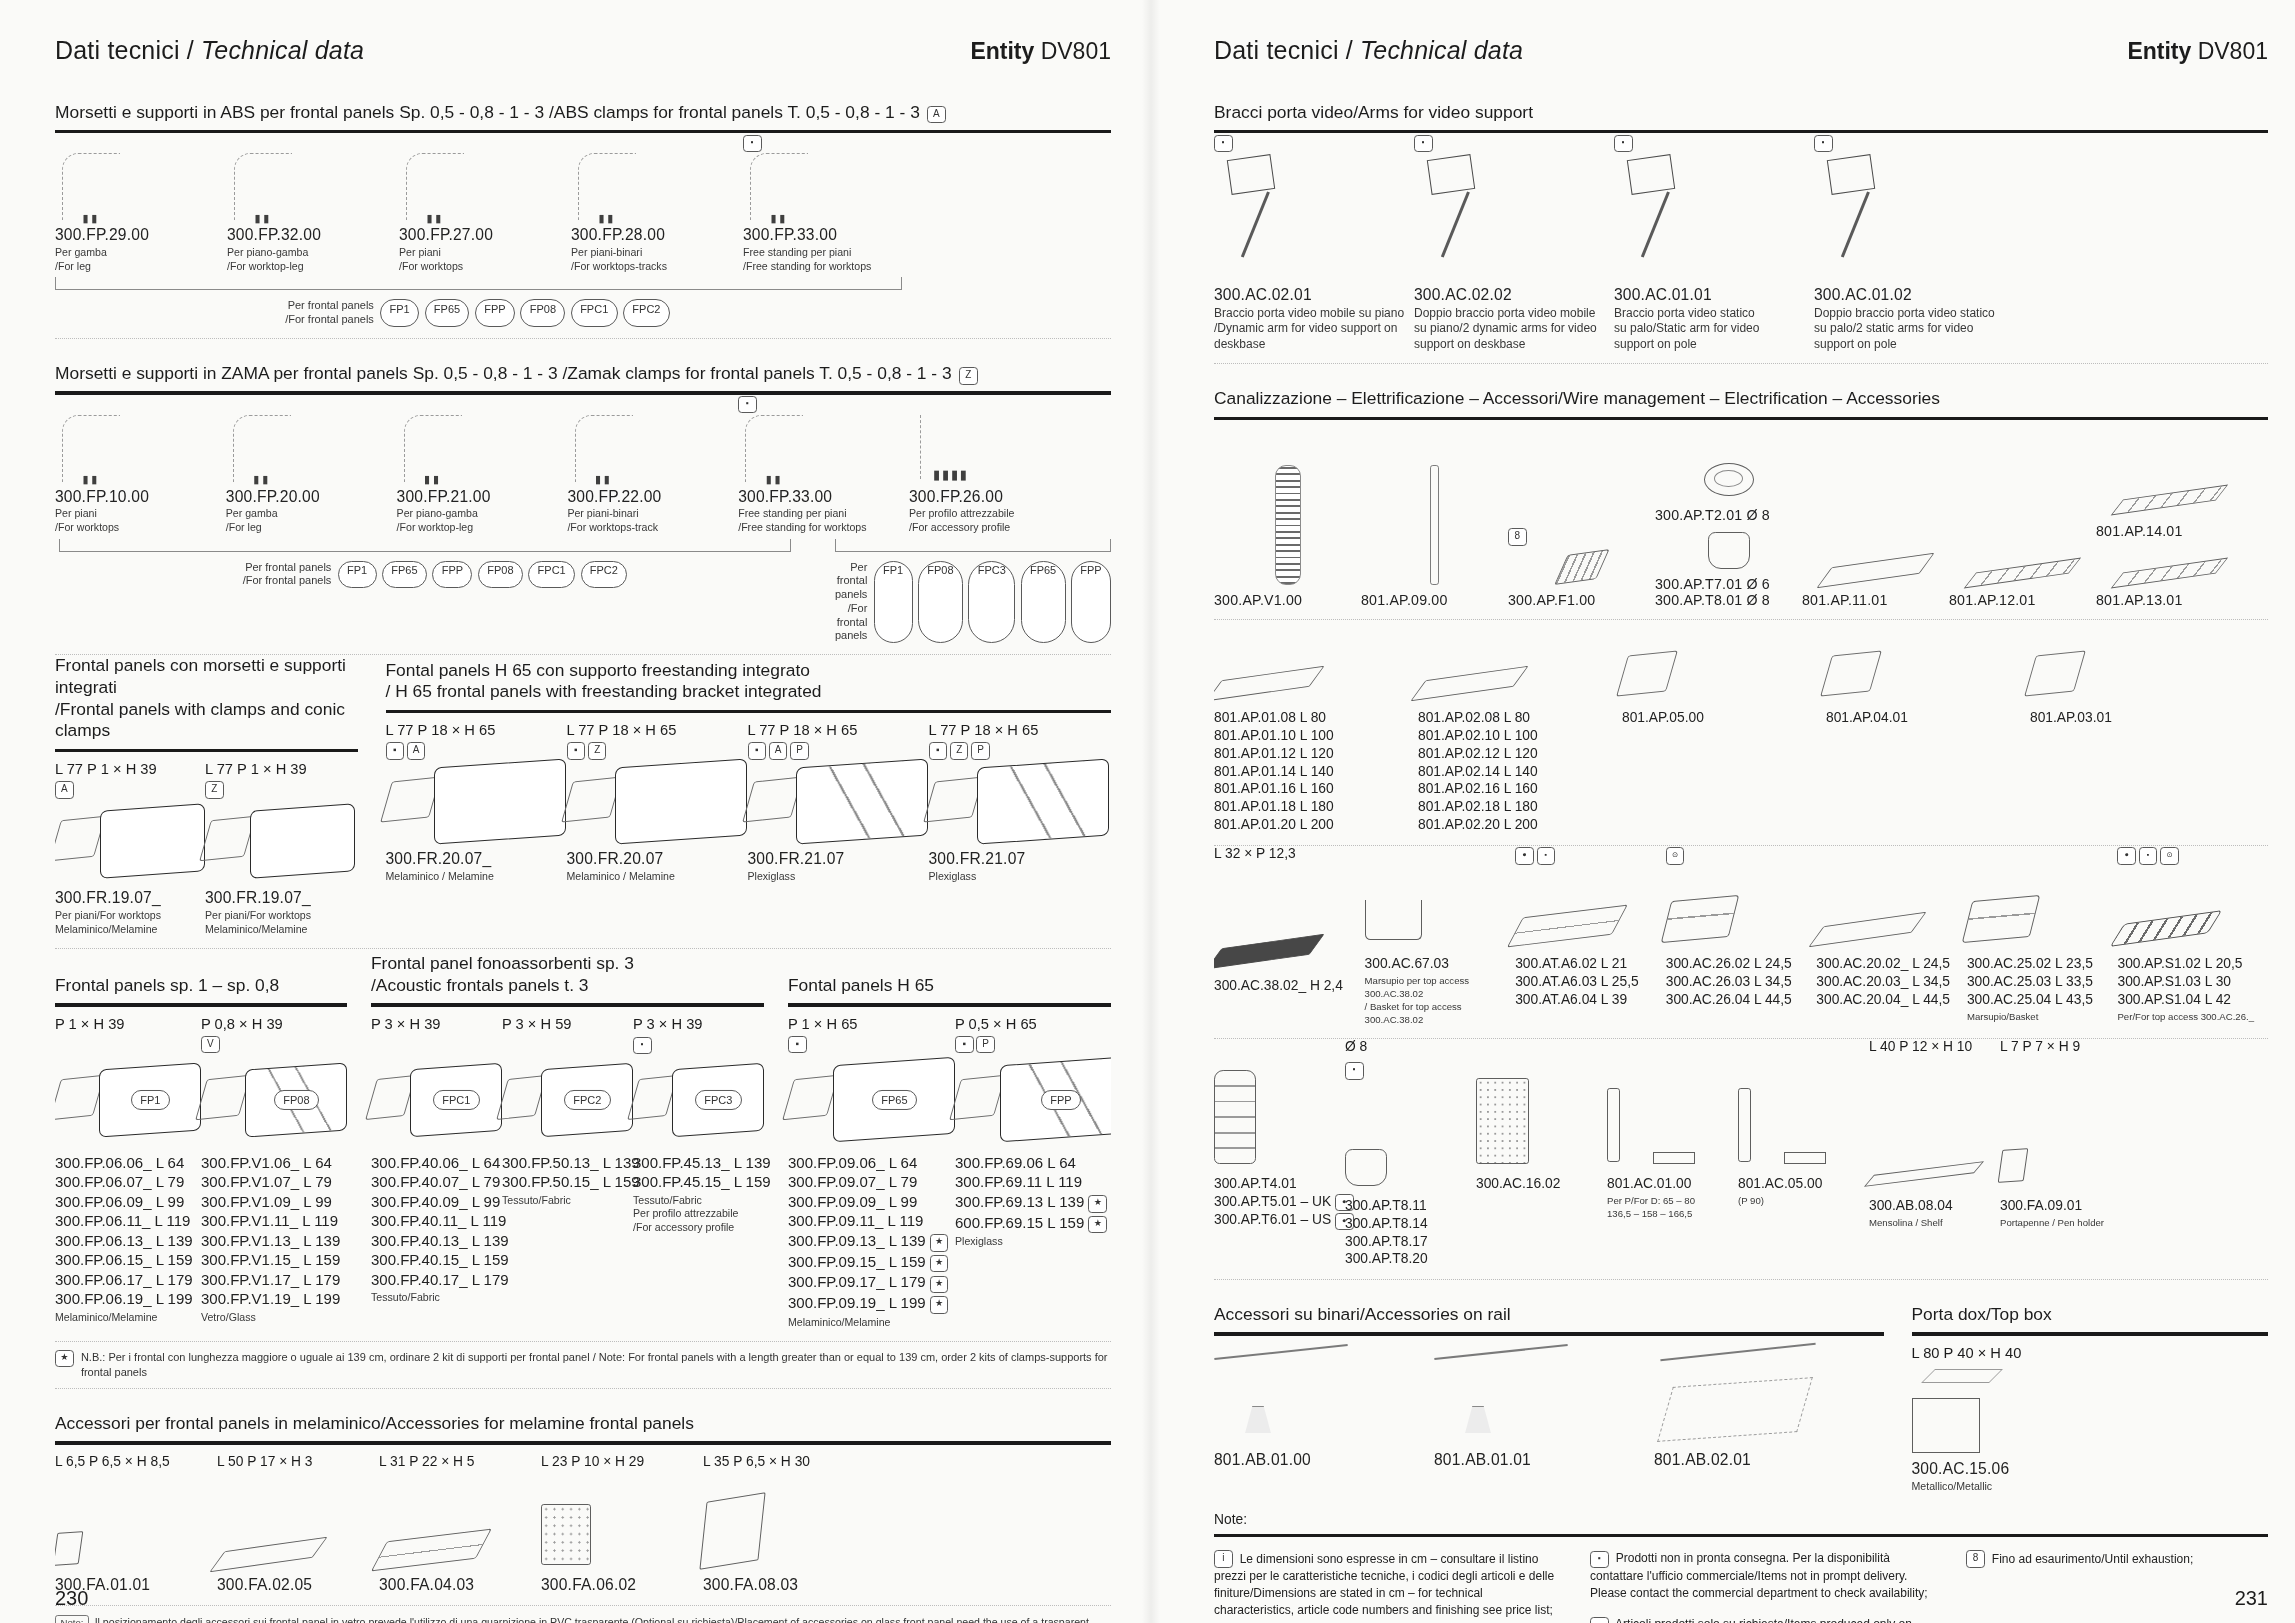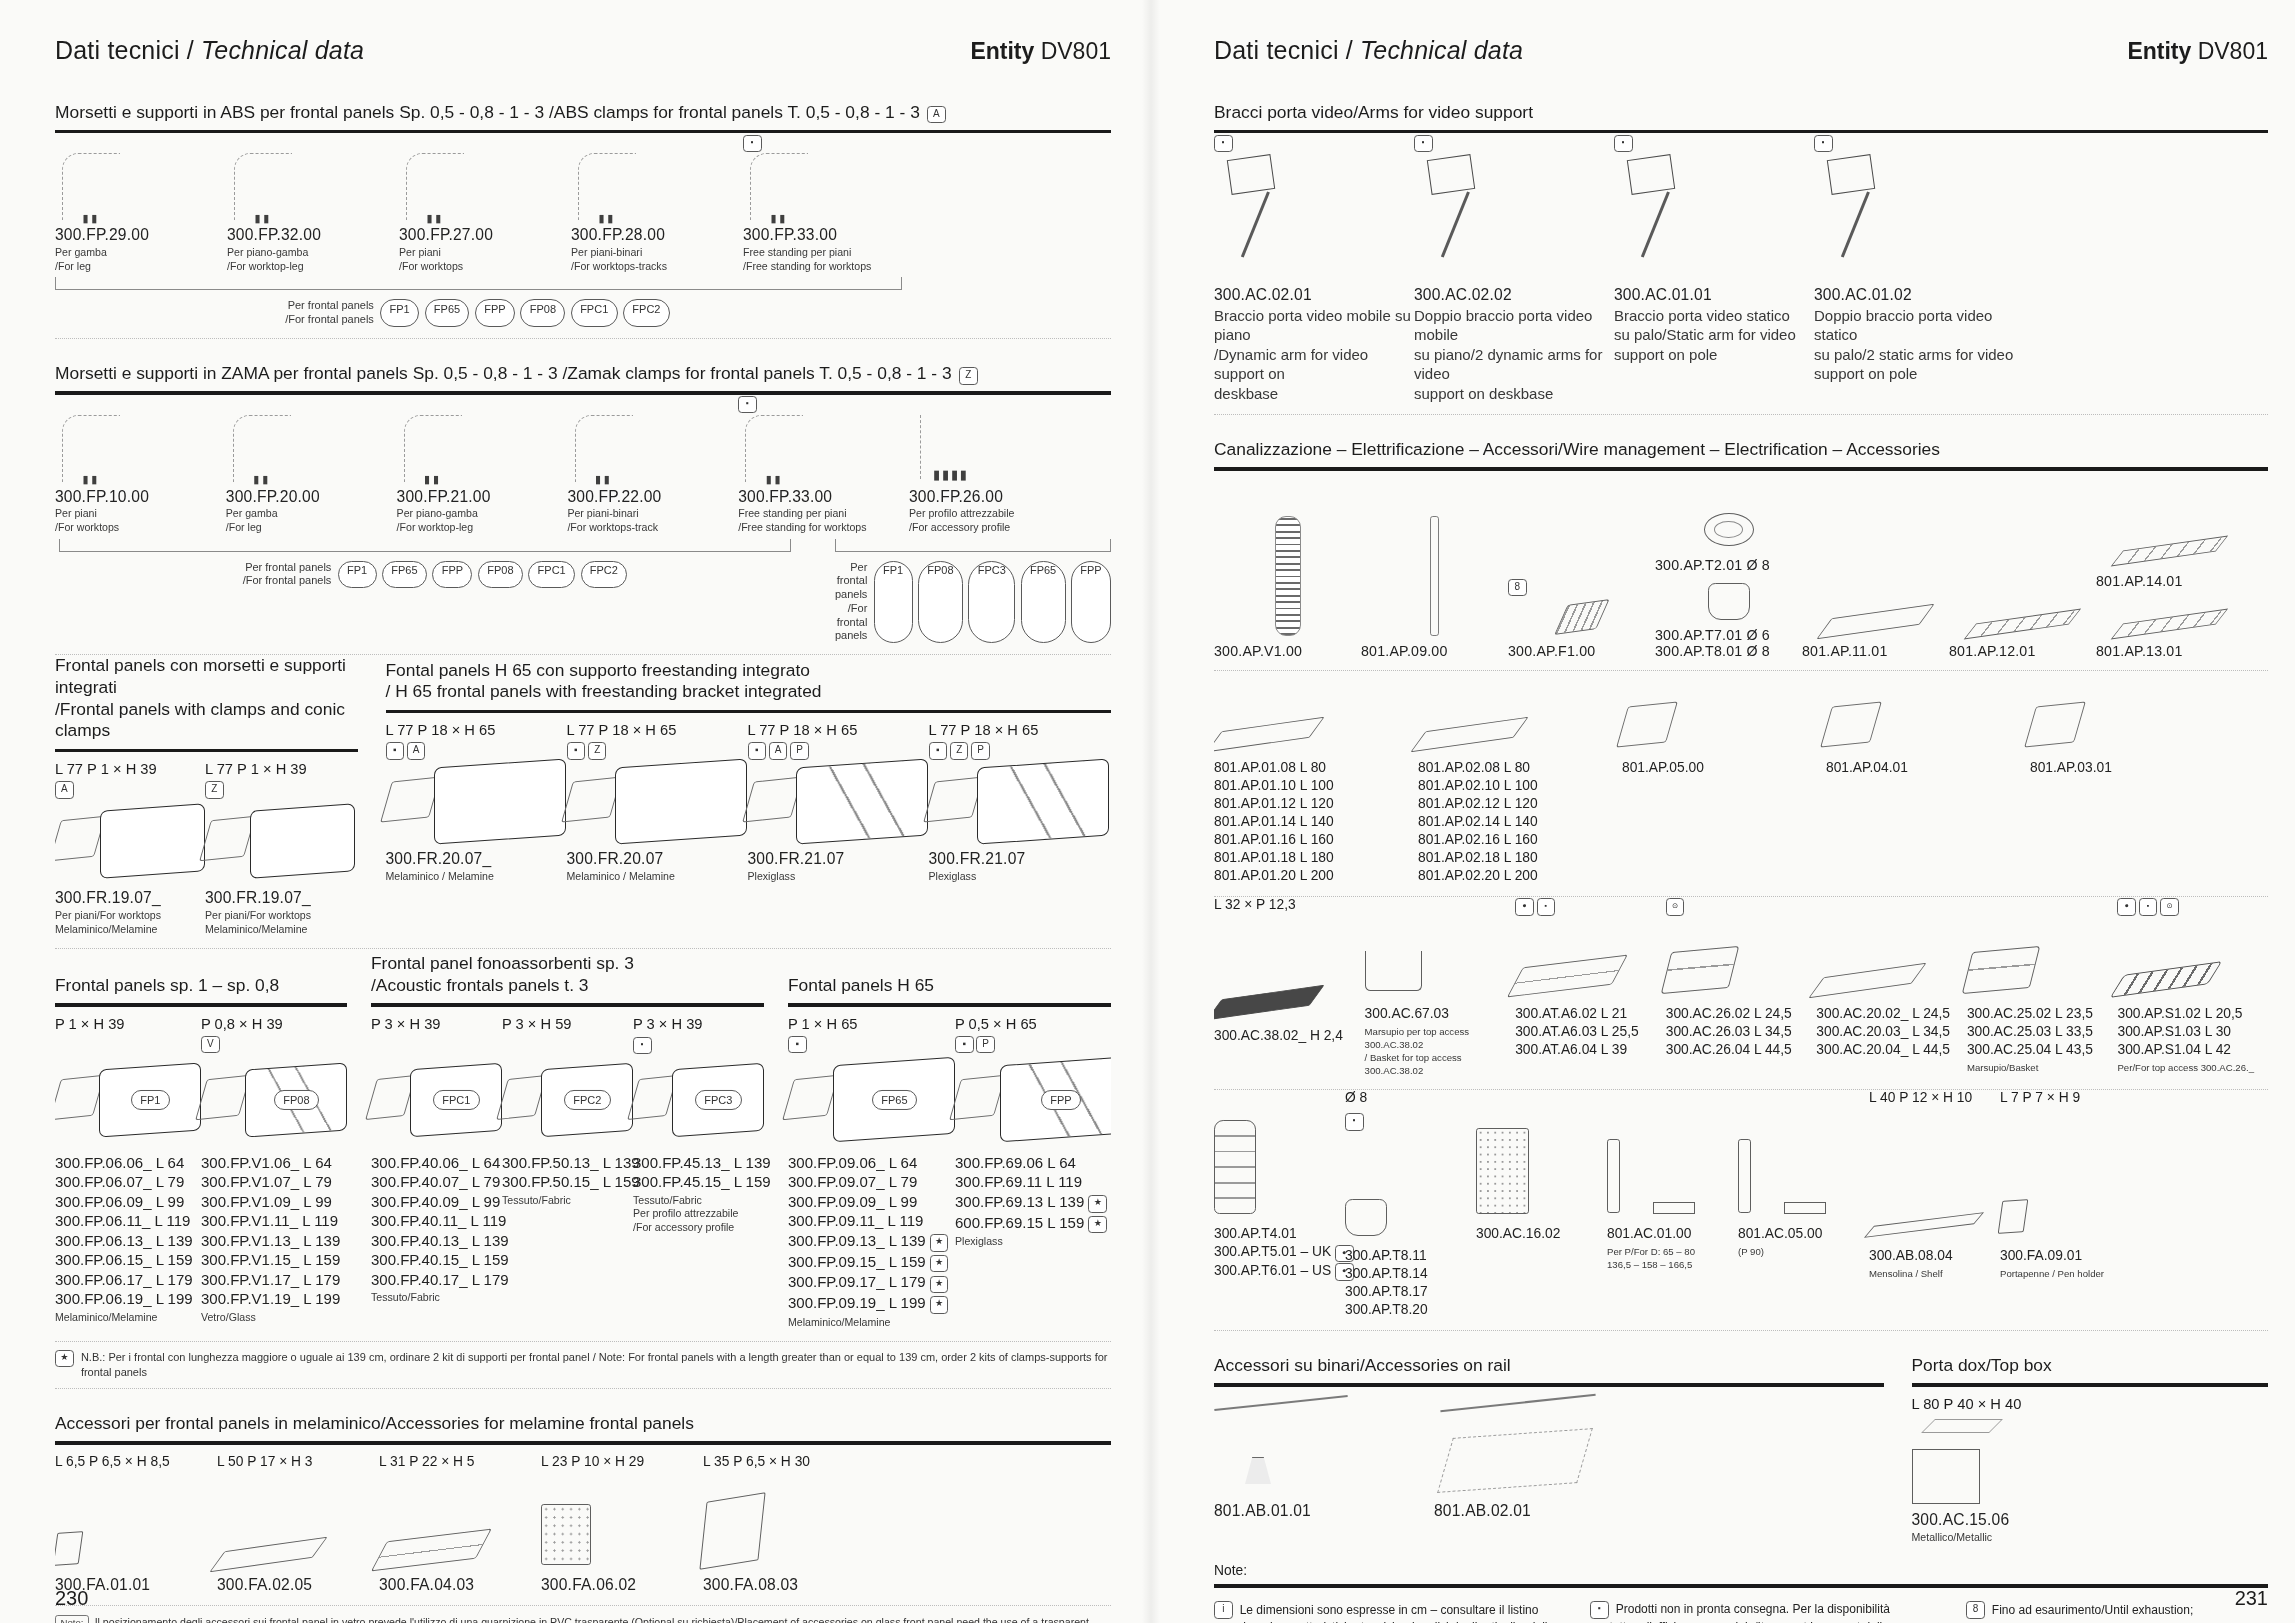--- a/index.html
+++ b/index.html
@@ -133,21 +133,21 @@
   .note{font-size:12px;line-height:1.4;color:#222}
   .note .badge{margin-right:3.7px}
   .note + .note{margin-top:14.7px}
   .pagenum{position:absolute;bottom:22px;font-size:20px}
   #page-left .pagenum{left:0}
   #page-right .pagenum{right:0}
 
   
   .rp-cards4{display:flex}
   .rp-cards4 .card{width:200px}
-  .rp-cards4 .desc{font-size:15px}
+  .rp-cards4 .desc{font-size:12px}
   .r1cols{display:flex;align-items:flex-end}
   .r1col{display:flex;flex-direction:column;justify-content:flex-end;min-height:188px}
   .r1col .fig{height:auto;min-height:37px;align-items:flex-end;margin-bottom:7.3px}
   .r1col .code{font-size:14.2px;white-space:pre-line}
   .r1col .code.mid{margin:3.7px 0 9.2px 0}.w160{width:147px}
   .rp .cline{font-size:13.8px}
   .rowflex{display:flex}
   .rcol{display:flex;flex-direction:column}
   .rcol .fig{height:72px;align-items:flex-end;margin:5.5px 0}
   .rcol .codes{margin-top:5.5px}
@@ -966,20 +966,24 @@
   <div class="dotted-sep"></div>
 
   <div class="s34row">
     <div class="railsec">
       <div class="sec-head">
           <span class="sec-title">Accessori su binari/Accessories on rail</span>
         </div>
       <div class="rule"></div>
       <div class="cards railcards">
 
+          <div class="card">
+            <div class="fig" data-fig="lamp"></div>
+            <div class="code">801.AB.01.00</div>
+          </div>
 
           <div class="card">
             <div class="fig" data-fig="lamp"></div>
             <div class="code">801.AB.01.01</div>
           </div>
 
           <div class="card">
             <div class="fig" data-fig="screenrail"></div>
             <div class="code">801.AB.02.01</div>
           </div>

